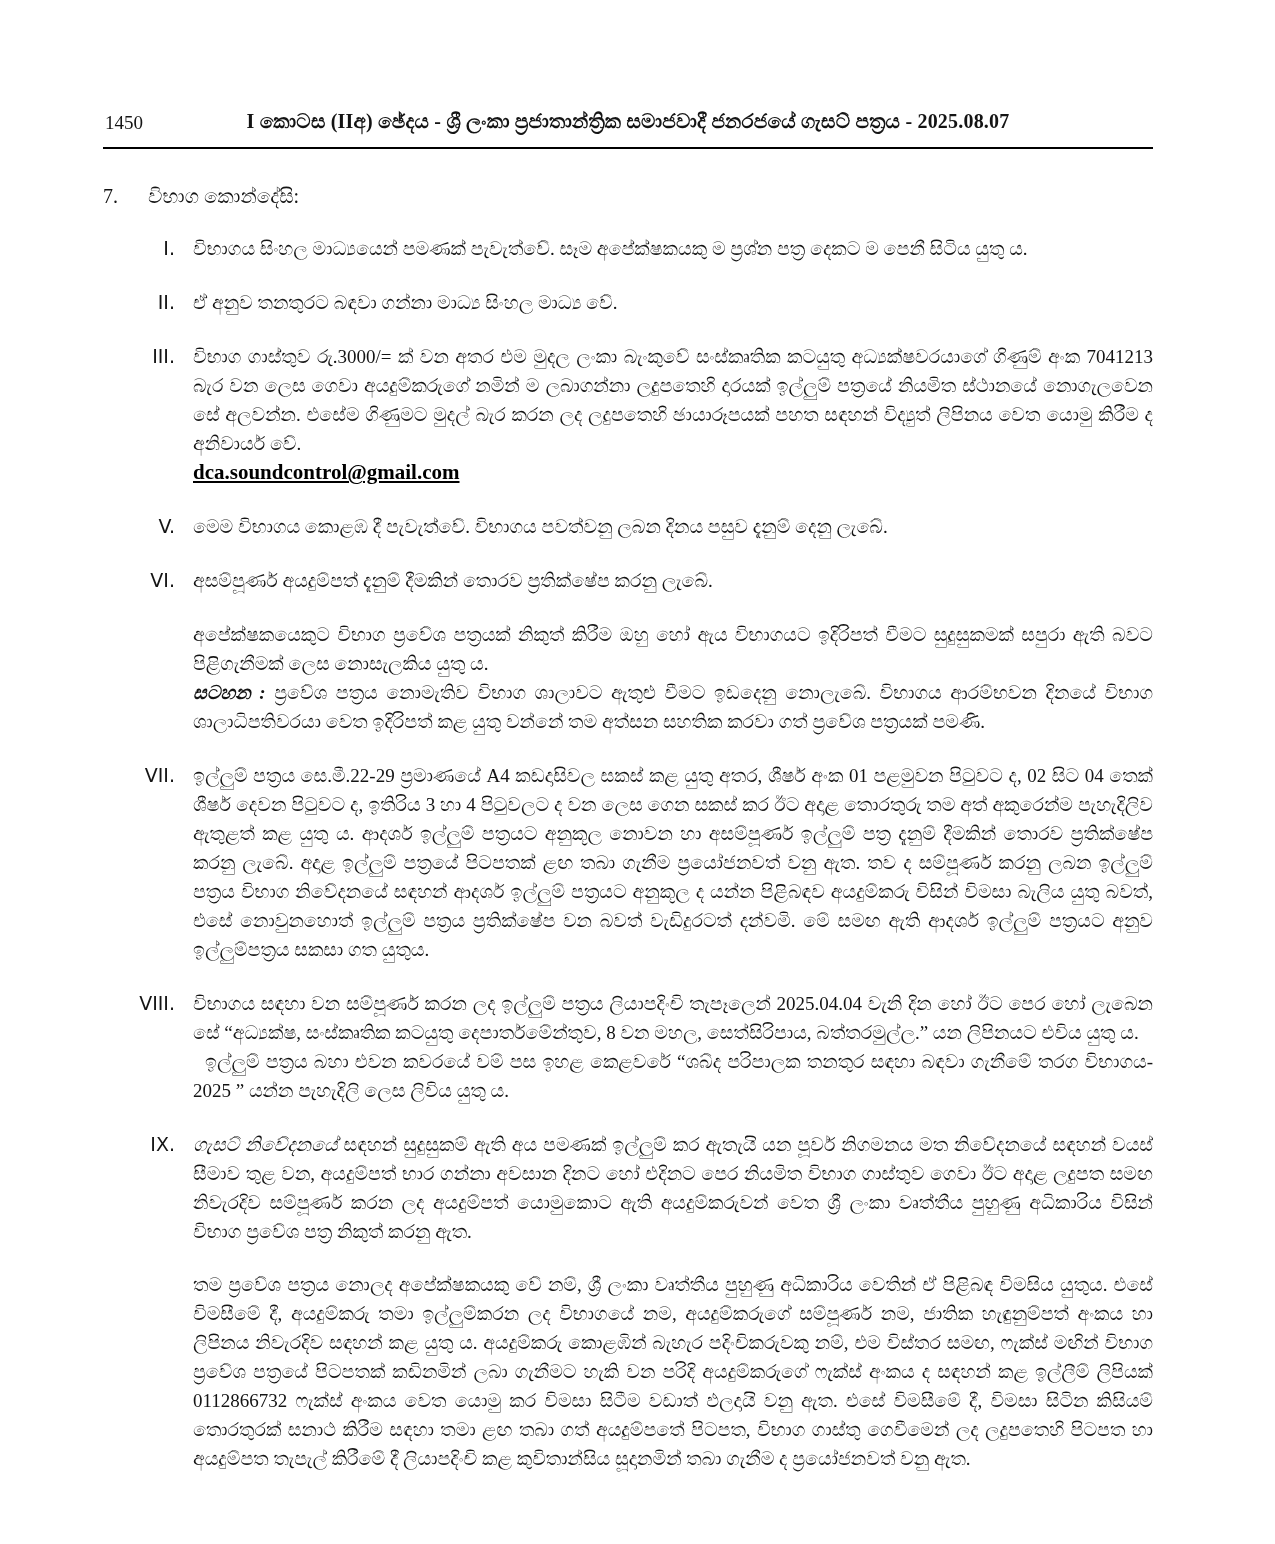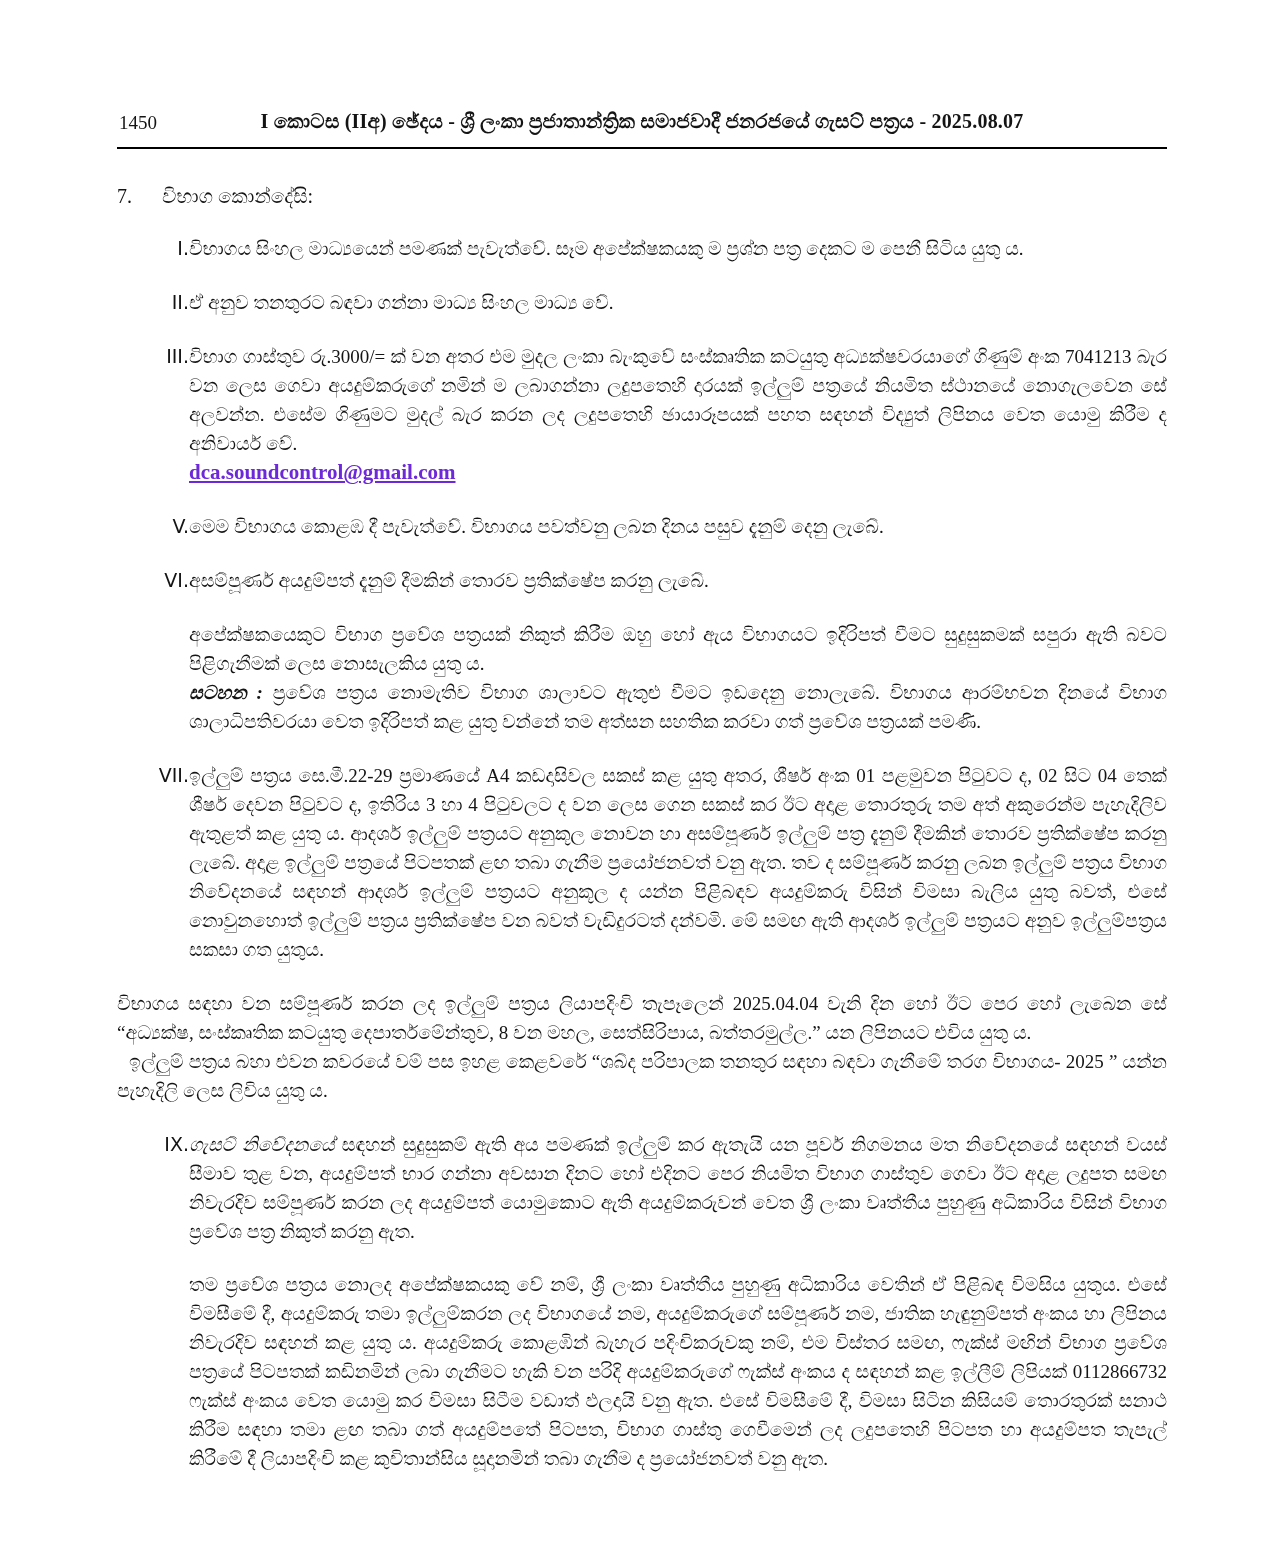--- a/index.html
+++ b/index.html
@@ -2,21 +2,21 @@
 <html><head>
 <meta charset="utf-8">
 <style>
   html,body { margin:0; padding:0; background:#ffffff; }
   .page {
     position:relative; width:1275px; height:1544px;
     background:#ffffff; overflow:hidden;
     font-family:"Liberation Serif","DejaVu Serif",serif;
     color:#141414;
   }
-  .content { position:absolute; left:117px; top:64px; width:1050px; }
+  .content { position:absolute; left:103px; top:64px; width:1050px; }
 
   .hdr { position:relative; height:34px; }
   .pageno {
     position:absolute; left:2px; top:6px;
     font-size:19px; font-family:"Liberation Serif",serif;
   }
   .hdr-title {
     text-align:center; font-weight:bold; font-size:20px;
     font-family:"Liberation Serif","DejaVu Serif",serif;
     letter-spacing:0.2px; padding-top:4px;margin-top:42px;
@@ -26,25 +26,25 @@
   .section { margin-top:36px; font-size:20px; }
   .sec-no { display:inline-block; width:45px; }
 
   .items { margin-top:26px; }
   .item { display:flex; margin-bottom:25px; }
   .num {
     flex:none; width:72px; text-align:right;
     font-family:"DejaVu Sans","Liberation Sans",sans-serif;
     font-size:19px; line-height:29px;
   }
-  .ibody { flex:1; min-width:0; }
+  .ibody { flex:1; margin-left:18px; min-width:0; }
   .ibody p { margin:0; font-size:19px; line-height:29px; text-align:justify; }
   .email-line { margin-top:0; }
   .email {
-    font-weight:bold; text-decoration:underline; color:#6d28d9;
+    font-weight:bold; text-decoration:underline; color:#000000;
     font-family:"Liberation Serif",serif; font-size:21px;
   }
   .note-label { font-weight:bold; font-style:italic; }
   .lead-italic { font-style:italic; }
   .subpara-indent { text-indent:12px; }
   .subpara-gap { margin-top:24px !important; }
 </style>
 </head>
 <body>
 
@@ -109,20 +109,21 @@
       </div>
 
       <div class="item">
         <div class="num">VII.</div>
         <div class="ibody">
             <p>ඉල්ලුම් පත්‍රය සෙ.මී.22-29 ප්‍රමාණයේ A4 කඩදාසිවල සකස් කළ යුතු අතර, ශීර්ෂ අංක 01 පළමුවන පිටුවට ද, 02 සිට 04 තෙක් ශීර්ෂ දෙවන පිටුවට ද, ඉතිරිය 3 හා 4 පිටුවලට ද වන ලෙස ගෙන සකස් කර ඊට අදාළ තොරතුරු තම අත් අකුරෙන්ම පැහැදිලිව ඇතුළත් කළ යුතු ය. ආදර්ශ ඉල්ලුම් පත්‍රයට අනුකූල නොවන හා අසම්පූර්ණ ඉල්ලුම් පත්‍ර දැනුම් දීමකින් තොරව ප්‍රතික්ෂේප කරනු ලැබේ. අදාළ ඉල්ලුම් පත්‍රයේ පිටපතක් ළඟ තබා ගැනීම ප්‍රයෝජනවත් වනු ඇත. තව ද සම්පූර්ණ කරනු ලබන ඉල්ලුම් පත්‍රය විභාග නිවේදනයේ සඳහන් ආදර්ශ ඉල්ලුම් පත්‍රයට අනුකූල ද යන්න පිළිබඳව අයදුම්කරු විසින් විමසා බැලිය යුතු බවත්, එසේ නොවුනහොත් ඉල්ලුම් පත්‍රය ප්‍රතික්ෂේප වන බවත් වැඩිදුරටත් දන්වමි. මේ සමඟ ඇති ආදර්ශ ඉල්ලුම් පත්‍රයට අනුව ඉල්ලුම්පත්‍රය සකසා ගත යුතුය.</p>
           </div>
       </div>
 
       <div class="item">
+        <div class="num">VIII.</div>
         <div class="ibody">
           <p>විභාගය සඳහා වන සම්පූර්ණ කරන ලද ඉල්ලුම් පත්‍රය ලියාපදිංචි තැපෑලෙන් 2025.04.04 වැනි දින හෝ ඊට පෙර හෝ ලැබෙන සේ “අධ්‍යක්ෂ, සංස්කෘතික කටයුතු දෙපාර්තමේන්තුව, 8 වන මහල, සෙත්සිරිපාය, බත්තරමුල්ල.” යන ලිපිනයට එවිය යුතු ය.</p>
           <p class="subpara-indent">ඉල්ලුම් පත්‍රය බහා එවන කවරයේ වම් පස ඉහළ කෙළවරේ “ශබ්ද පරිපාලක තනතුර සඳහා බඳවා ගැනීමේ තරග විභාගය- 2025 ” යන්න පැහැදිලි ලෙස ලිවිය යුතු ය.</p>
         </div>
       </div>
 
       <div class="item">
         <div class="num">IX.</div>
         <div class="ibody">
           <p><span class="lead-italic">ගැසට් නිවේදනයේ</span> <span>සඳහන් සුදුසුකම් ඇති අය පමණක් ඉල්ලුම් කර ඇතැයි යන පූර්ව නිගමනය මත නිවේදනයේ සඳහන් වයස් සීමාව තුළ වන, අයදුම්පත් භාර ගන්නා අවසාන දිනට හෝ එදිනට පෙර නියමිත විභාග ගාස්තුව ගෙවා ඊට අදාළ ලදුපත සමඟ නිවැරදිව සම්පූර්ණ කරන ලද අයදුම්පත් යොමුකොට ඇති අයදුම්කරුවන් වෙත ශ්‍රී ලංකා වෘත්තීය පුහුණු අධිකාරිය විසින් විභාග ප්‍රවේශ පත්‍ර නිකුත් කරනු ඇත.</span></p>

